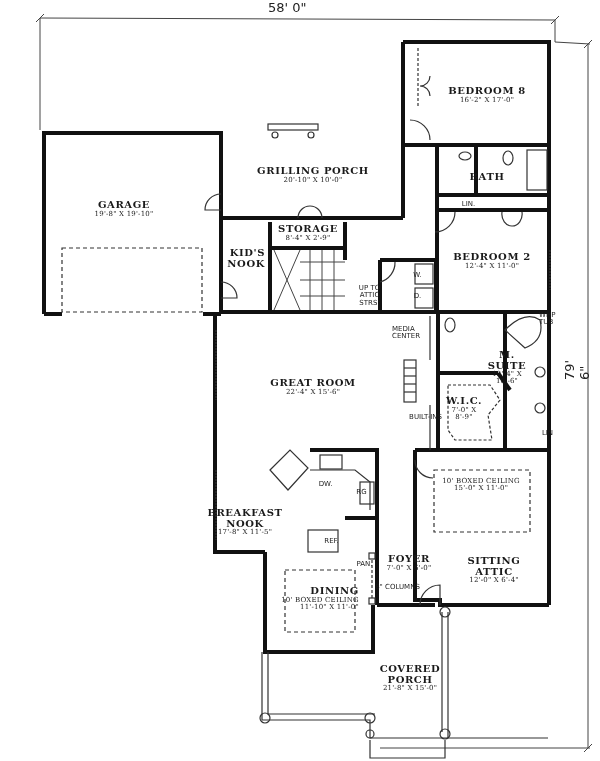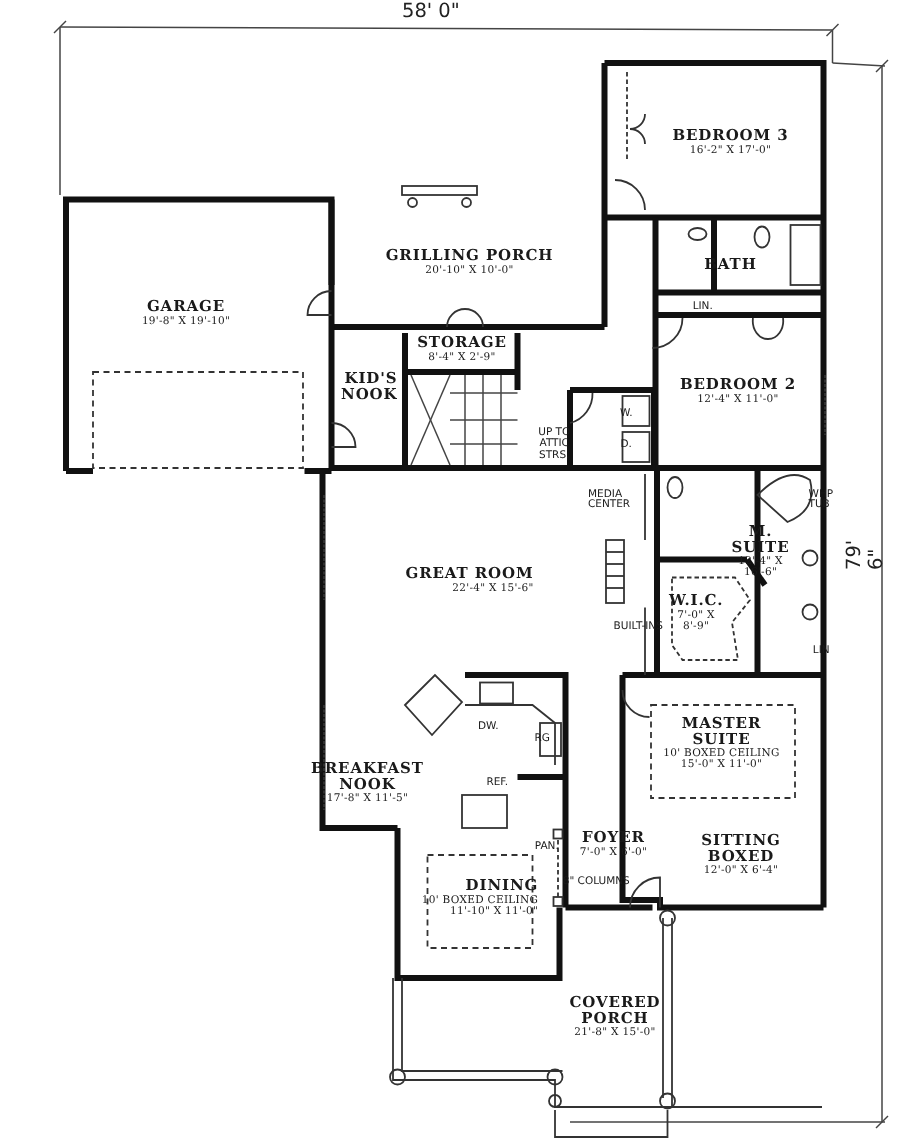--- a/index.html
+++ b/index.html
@@ -164,21 +164,21 @@
     <line x1="216" y1="330" x2="216" y2="400" stroke-dasharray="2,1"></line>
     <line x1="216" y1="470" x2="216" y2="540" stroke-dasharray="2,1"></line>
     <line x1="550" y1="250" x2="550" y2="290" stroke-dasharray="2,1"></line>
   </g>
 </svg>
 
 <div class="overall" style="left:268px; top:0px;">58' 0"</div>
 <div class="overall" style="left:562px; top:380px; transform: rotate(-90deg); transform-origin: left top;">79' 6"</div>
 
 <div class="lbl" style="left:487px; top:86px;">
-  <div class="name">BEDROOM 3</div>
+  <div class="name">BEDROOM 8</div>
   <div class="dim">16'-2" X 17'-0"</div>
 </div>
 
 <div class="lbl" style="left:124px; top:200px;">
   <div class="name">GARAGE</div>
   <div class="dim">19'-8" X 19'-10"</div>
 </div>
 
 <div class="lbl" style="left:313px; top:166px;">
   <div class="name">GRILLING PORCH</div>
@@ -219,83 +219,82 @@
 </div>
 
 <div class="lbl" style="left:393px; top:326px; white-space: normal; width: 40px;">
   <div class="small">MEDIA CENTER</div>
 </div>
 
 <div class="lbl" style="left:416px; top:414px;text-align:center;">
   <div class="small">BUILT-INS</div>
 </div>
 
-<div class="lbl" style="left:531px; top:326px; white-space: normal; width: 22px;">
+<div class="lbl" style="left:531px; top:312px; white-space: normal; width: 22px;">
   <div class="small">WHP TUB</div>
 </div>
 
 <div class="lbl" style="left:507px; top:350px; white-space: normal; width: 40px;">
   <div class="name">M. SUITE</div>
   <div class="dim">12'-4" X 16'-6"</div>
 </div>
 
 <div class="lbl" style="left:464px; top:396px; white-space: normal; width: 36px;">
   <div class="name">W.I.C.</div>
   <div class="dim">7'-0" X 8'-9"</div>
 </div>
 
 <div class="lbl" style="left:538px; top:430px;">
   <div class="small">LIN</div>
 </div>
 
-<div class="lbl" style="left:313px; top:378px;text-align:right;">
+<div class="lbl" style="left:313px; top:378px;">
   <div class="name">GREAT ROOM</div>
   <div class="dim">22'-4" X 15'-6"</div>
 </div>
 
 <div class="lbl" style="left:316px; top:481px;">
   <div class="small">DW.</div>
 </div>
 <div class="lbl" style="left:352px; top:489px;">
   <div class="small">RG</div>
 </div>
-<div class="lbl" style="left:322px; top:518px;">
+<div class="lbl" style="left:322px; top:538px;">
   <div class="small">REF.</div>
 </div>
 <div class="lbl" style="left:355px; top:528px;margin-top:33px;">
   <div class="small">PAN.</div>
 </div>
 
 <div class="lbl" style="left:245px; top:508px; white-space: normal; width: 80px;">
   <div class="name">BREAKFAST NOOK</div>
   <div class="dim">17'-8" X 11'-5"</div>
 </div>
 
 <div class="lbl" style="left:481px; top:478px; white-space: normal; width: 90px;">
-  <div class="name">MASTER SUITE</div>
   <div class="dim">10' BOXED CEILING</div>
   <div class="dim">15'-0" X 11'-0"</div>
 </div>
 
 <div class="lbl" style="left:409px; top:554px;">
   <div class="name">FOYER</div>
   <div class="dim">7'-0" X 6'-0"</div>
 </div>
 
 <div class="lbl" style="left:388px; top:584px;">
   <div class="small">8" COLUMNS</div>
 </div>
 
 <div class="lbl" style="left:320px; top:586px;text-align:right;">
   <div class="name">DINING</div>
   <div class="dim">10' BOXED CEILING</div>
   <div class="dim">11'-10" X 11'-0"</div>
 </div>
 
 <div class="lbl" style="left:494px; top:556px; white-space: normal; width: 70px;">
-  <div class="name">SITTING BOXED</div>
+  <div class="name">SITTING ATTIC</div>
   <div class="dim">12'-0" X 6'-4"</div>
 </div>
 
 <div class="lbl" style="left:366px; top:664px; white-space: normal; width: 70px; margin-left: 44px;">
   <div class="name">COVERED PORCH</div>
   <div class="dim">21'-8" X 15'-0"</div>
 </div>
 
 </body></html>

